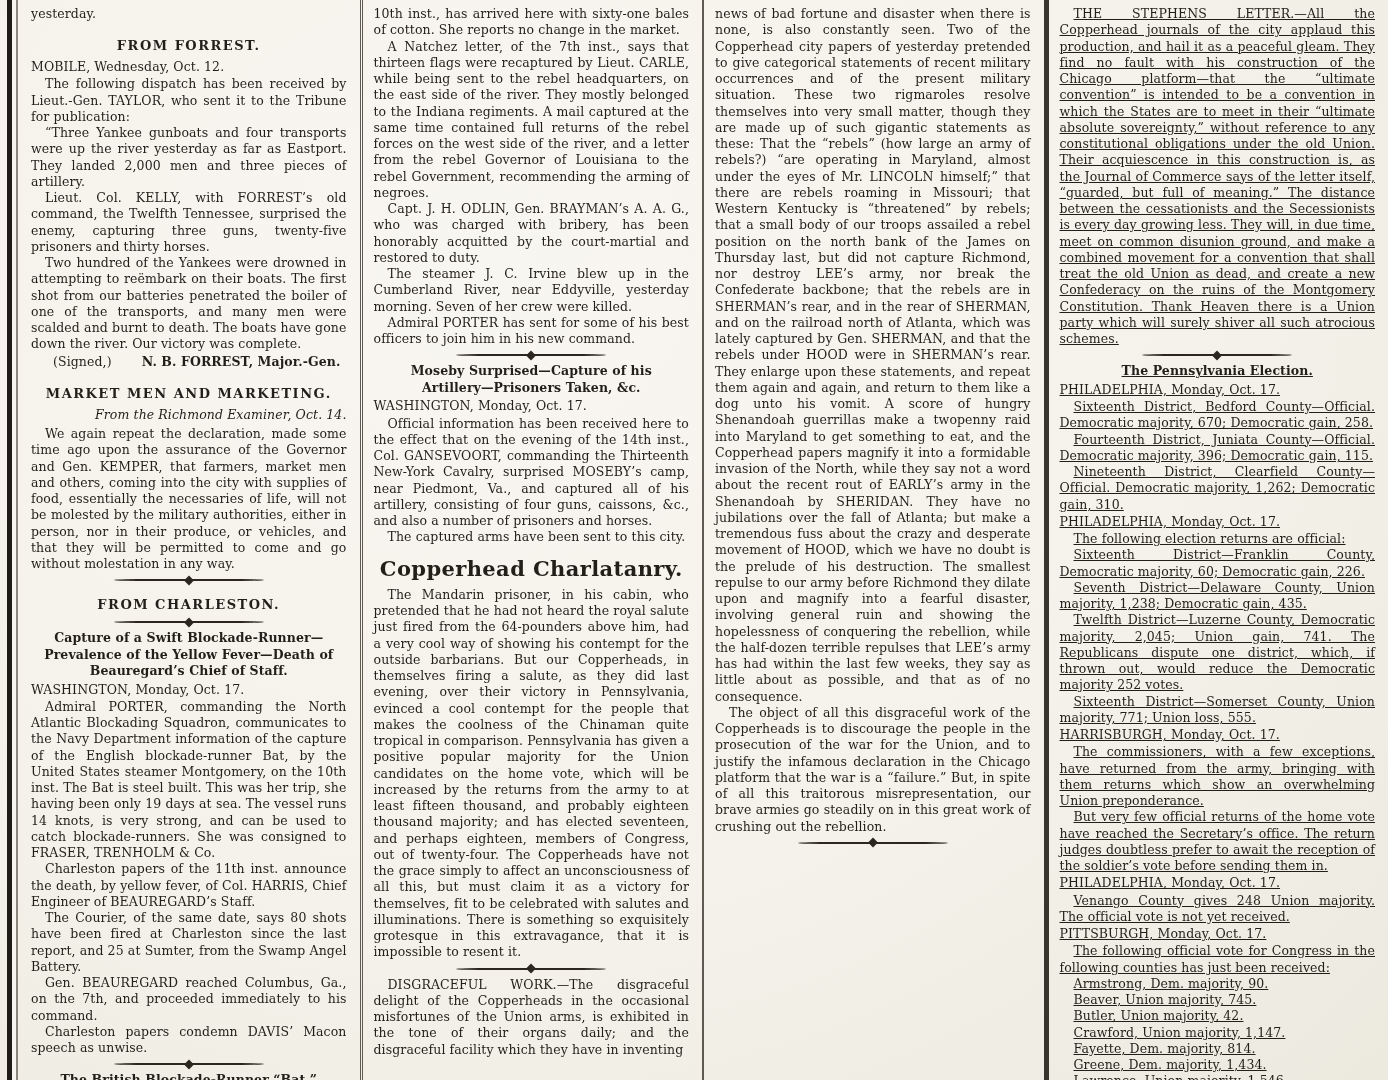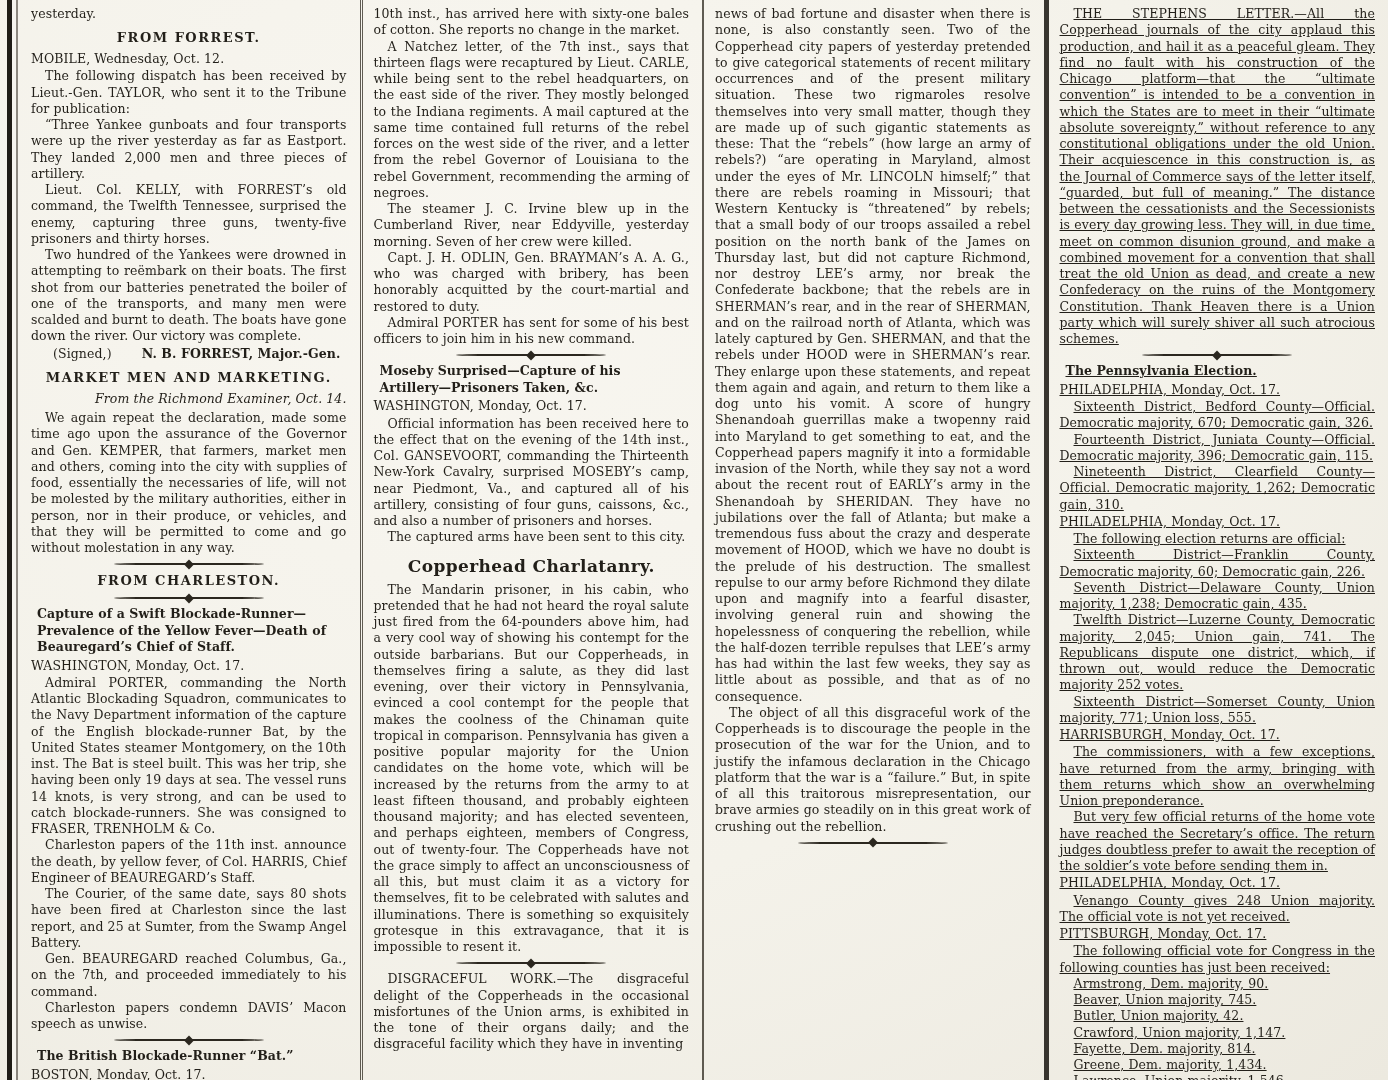--- a/index.html
+++ b/index.html
@@ -38,28 +38,28 @@
   .col:nth-child(4) { border-left: 5px solid rgba(30,26,20,.88); text-decoration: underline; }
 
   .para { text-indent: 14px; }
   .para.cont { text-indent: 0; }
   .listitem { text-indent: 14px; }
 
   .heading {
     text-align: center; text-indent: 0;
     font-weight: bold; letter-spacing: 1.5px;
     font-size: 13px;
-    margin: 8px 0 4px;
+    margin: 16px 0 4px;
   }
   .heading.medium {
-    font-size: 17px; letter-spacing: .4px;
+    font-size: 21px; letter-spacing: .4px;
     margin: 9px 0 5px;
   }
   .subhead {
-    text-align: left; text-indent: 0;
+    text-align: center; text-indent: 0;
     font-weight: bold; font-size: 12.5px;
     margin: 5px 6px 2px;
     line-height: 1.32;
   }
   .dateline {
     text-indent: 0;
     padding-right: 18px;
     margin: 1px 0 1px;
   }
   .italicline {
@@ -122,22 +122,22 @@
         <div class="para" data-name="paragraph">Charleston papers condemn DAVIS’ Macon speech as unwise.</div>
         <div class="divider" data-name="section-divider">
           <span class="rule" data-name="divider-rule"></span>
         </div>
         <div class="subhead" data-name="article-subheading">The British Blockade-Runner “Bat.”</div>
         <div class="dateline" data-name="dateline">BOSTON, Monday, Oct. 17.</div>
       </div>
     <div class="col" data-name="column-2">
         <div class="para cont" data-name="paragraph-continuation">10th inst., has arrived here with sixty-one bales of cotton. She reports no change in the market.</div>
         <div class="para" data-name="paragraph">A Natchez letter, of the 7th inst., says that thirteen flags were recaptured by Lieut. CARLE, while being sent to the rebel headquarters, on the east side of the river. They mostly belonged to the Indiana regiments. A mail captured at the same time contained full returns of the rebel forces on the west side of the river, and a letter from the rebel Governor of Louisiana to the rebel Government, recommending the arming of negroes.</div>
+        <div class="para" data-name="paragraph">Capt. J. H. ODLIN, Gen. BRAYMAN’s A. A. G., who was charged with bribery, has been honorably acquitted by the court-martial and restored to duty.</div>
         <div class="para" data-name="paragraph">The steamer J. C. Irvine blew up in the Cumberland River, near Eddyville, yesterday morning. Seven of her crew were killed.</div>
-        <div class="para" data-name="paragraph">Capt. J. H. ODLIN, Gen. BRAYMAN’s A. A. G., who was charged with bribery, has been honorably acquitted by the court-martial and restored to duty.</div>
         <div class="para" data-name="paragraph">Admiral PORTER has sent for some of his best officers to join him in his new command.</div>
         <div class="divider" data-name="section-divider">
           <span class="rule" data-name="divider-rule"></span>
         </div>
         <div class="subhead" data-name="article-subheading">Moseby Surprised—Capture of his Artillery—Prisoners Taken, &amp;c.</div>
         <div class="dateline" data-name="dateline">WASHINGTON, Monday, Oct. 17.</div>
         <div class="para" data-name="paragraph">Official information has been received here to the effect that on the evening of the 14th inst., Col. GANSEVOORT, commanding the Thirteenth New-York Cavalry, surprised MOSEBY’s camp, near Piedmont, Va., and captured all of his artillery, consisting of four guns, caissons, &amp;c., and also a number of prisoners and horses.</div>
         <div class="para" data-name="paragraph">The captured arms have been sent to this city.</div>
         <div class="heading medium" data-name="article-heading-medium">Copperhead Charlatanry.</div>
         <div class="para" data-name="paragraph">The Mandarin prisoner, in his cabin, who pretended that he had not heard the royal salute just fired from the 64-pounders above him, had a very cool way of showing his contempt for the outside barbarians. But our Copperheads, in themselves firing a salute, as they did last evening, over their victory in Pennsylvania, evinced a cool contempt for the people that makes the coolness of the Chinaman quite tropical in comparison. Pennsylvania has given a positive popular majority for the Union candidates on the home vote, which will be increased by the returns from the army to at least fifteen thousand, and probably eighteen thousand majority; and has elected seventeen, and perhaps eighteen, members of Congress, out of twenty-four. The Copperheads have not the grace simply to affect an unconsciousness of all this, but must claim it as a victory for themselves, fit to be celebrated with salutes and illuminations. There is something so exquisitely grotesque in this extravagance, that it is impossible to resent it.</div>
@@ -153,21 +153,21 @@
           <span class="rule" data-name="divider-rule"></span>
         </div>
       </div>
     <div class="col" data-name="column-4">
         <div class="para" data-name="paragraph">THE STEPHENS LETTER.—All the Copperhead journals of the city applaud this production, and hail it as a peaceful gleam. They find no fault with his construction of the Chicago platform—that the “ultimate convention” is intended to be a convention in which the States are to meet in their “ultimate absolute sovereignty,” without reference to any constitutional obligations under the old Union. Their acquiescence in this construction is, as the Journal of Commerce says of the letter itself, “guarded, but full of meaning.” The distance between the cessationists and the Secessionists is every day growing less. They will, in due time, meet on common disunion ground, and make a combined movement for a convention that shall treat the old Union as dead, and create a new Confederacy on the ruins of the Montgomery Constitution. Thank Heaven there is a Union party which will surely shiver all such atrocious schemes.</div>
         <div class="divider" data-name="section-divider">
           <span class="rule" data-name="divider-rule"></span>
         </div>
         <div class="subhead" data-name="article-subheading">The Pennsylvania Election.</div>
         <div class="dateline" data-name="dateline">PHILADELPHIA, Monday, Oct. 17.</div>
-        <div class="para" data-name="paragraph">Sixteenth District, Bedford County—Official. Democratic majority, 670; Democratic gain, 326.</div>
+        <div class="para" data-name="paragraph">Sixteenth District, Bedford County—Official. Democratic majority, 670; Democratic gain, 258.</div>
         <div class="para" data-name="paragraph">Fourteenth District, Juniata County—Official. Democratic majority, 396; Democratic gain, 115.</div>
         <div class="para" data-name="paragraph">Nineteenth District, Clearfield County—Official. Democratic majority, 1,262; Democratic gain, 310.</div>
         <div class="dateline" data-name="dateline">PHILADELPHIA, Monday, Oct. 17.</div>
         <div class="para" data-name="paragraph">The following election returns are official:</div>
         <div class="para" data-name="paragraph">Sixteenth District—Franklin County, Democratic majority, 60; Democratic gain, 226.</div>
         <div class="para" data-name="paragraph">Seventh District—Delaware County, Union majority, 1,238; Democratic gain, 435.</div>
         <div class="para" data-name="paragraph">Twelfth District—Luzerne County, Democratic majority, 2,045; Union gain, 741. The Republicans dispute one district, which, if thrown out, would reduce the Democratic majority 252 votes.</div>
         <div class="para" data-name="paragraph">Sixteenth District—Somerset County, Union majority, 771; Union loss, 555.</div>
         <div class="dateline" data-name="dateline">HARRISBURGH, Monday, Oct. 17.</div>
         <div class="para" data-name="paragraph">The commissioners, with a few exceptions, have returned from the army, bringing with them returns which show an overwhelming Union preponderance.</div>

